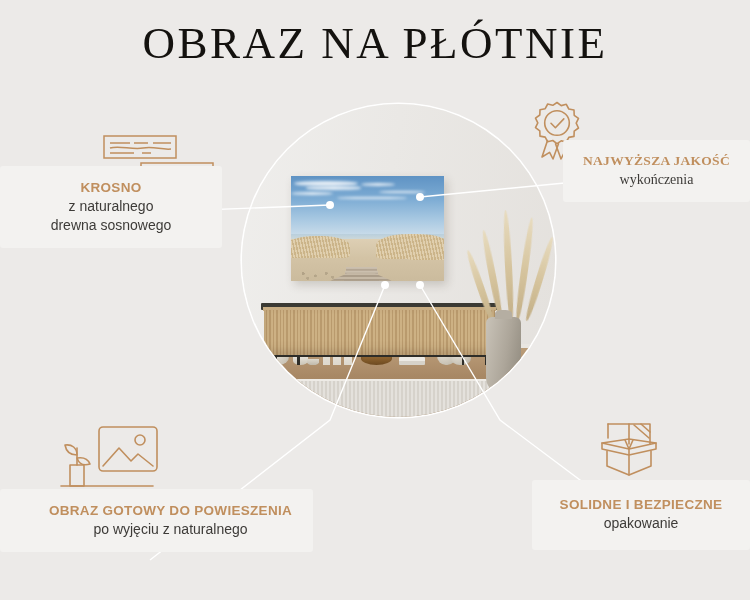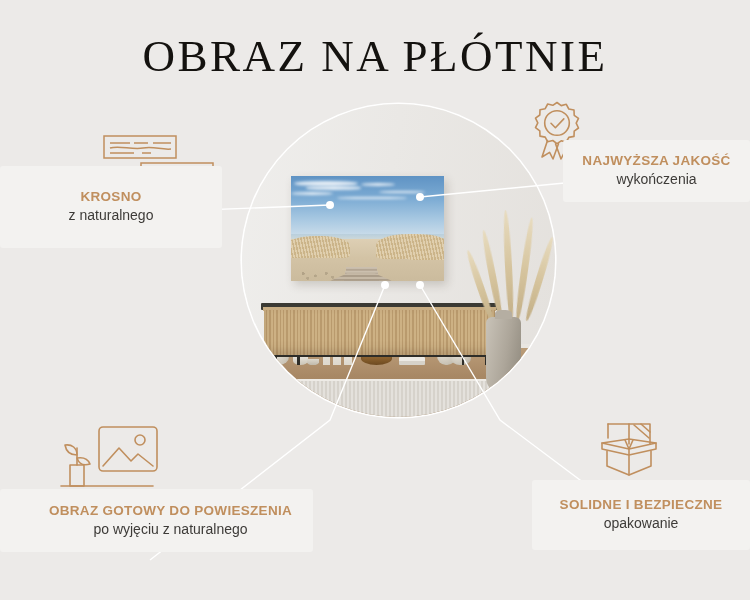--- a/index.html
+++ b/index.html
@@ -6,21 +6,21 @@
   body{
     width:750px;height:600px;overflow:hidden;
     background:#eceae8;
     font-family:"Liberation Sans", sans-serif;
     position:relative;
   }
   #stage{position:absolute;inset:0;width:750px;height:600px;}
 
   
   .title{
-    position:absolute;left:0;top:31px;width:750px;
+    position:absolute;left:0;top:18px;width:750px;
     text-align:center;
     font-family:"Liberation Serif", serif;
     font-size:45px;
     letter-spacing:2.5px;
     color:#14120f;
     font-weight:400;
     line-height:1.15;
   }
 
   
@@ -213,21 +213,21 @@
   }
   .card .head{
     font-size:13.5px;font-weight:bold;color:#c08f5e;
     letter-spacing:.3px;line-height:1.35;
   }
   .card .sub{
     font-size:14px;color:#3d3b38;line-height:1.38;font-weight:400;
   }
 
   #card-krosno{left:0;top:166px;width:222px;height:82px;align-items:center;text-align:center;}
-  #card-jakosc{left:563px;top:140px;width:187px;height:62px;align-items:center;text-align:center;}
+  #card-jakosc{left:563px;top:140px;width:187px;height:62px;align-items:center;text-align:center;font-family:Liberation Serif, serif;}
   #card-gotowy{left:0;top:489px;width:285px;height:63px;align-items:center;text-align:center;padding-left:28px;}
   #card-opak{left:532px;top:480px;width:218px;height:70px;align-items:center;text-align:center;}
 
   .icon{position:absolute;}
   #icon-krosno{left:103px;top:134px;}
   #icon-jakosc{left:526px;top:99px;}
   #icon-gotowy{left:58px;top:424px;}
   #icon-opak{left:596px;top:418px;}
 </style>
 </head>
@@ -356,20 +356,21 @@
       <path d="M6 25v6l27 6 27-6v-6"></path>
       <path d="M33 31v26"></path>
       <path d="M11 33v15l22 9 22-9V33"></path>
       <path d="M29 22l4 9 4-9"></path>
     </svg>
   </div>
 
   <div class="card" id="card-krosno">
     <div class="head">KROSNO</div>
     <div class="sub">z naturalnego</div>
+    <div class="sub">drewna sosnowego</div>
   </div>
 
   <div class="card" id="card-jakosc">
     <div class="head">NAJWYŻSZA JAKOŚĆ</div>
     <div class="sub">wykończenia</div>
   </div>
 
   <div class="card" id="card-gotowy">
     <div class="head">OBRAZ GOTOWY DO POWIESZENIA</div>
     <div class="sub">po wyjęciu z naturalnego</div>

